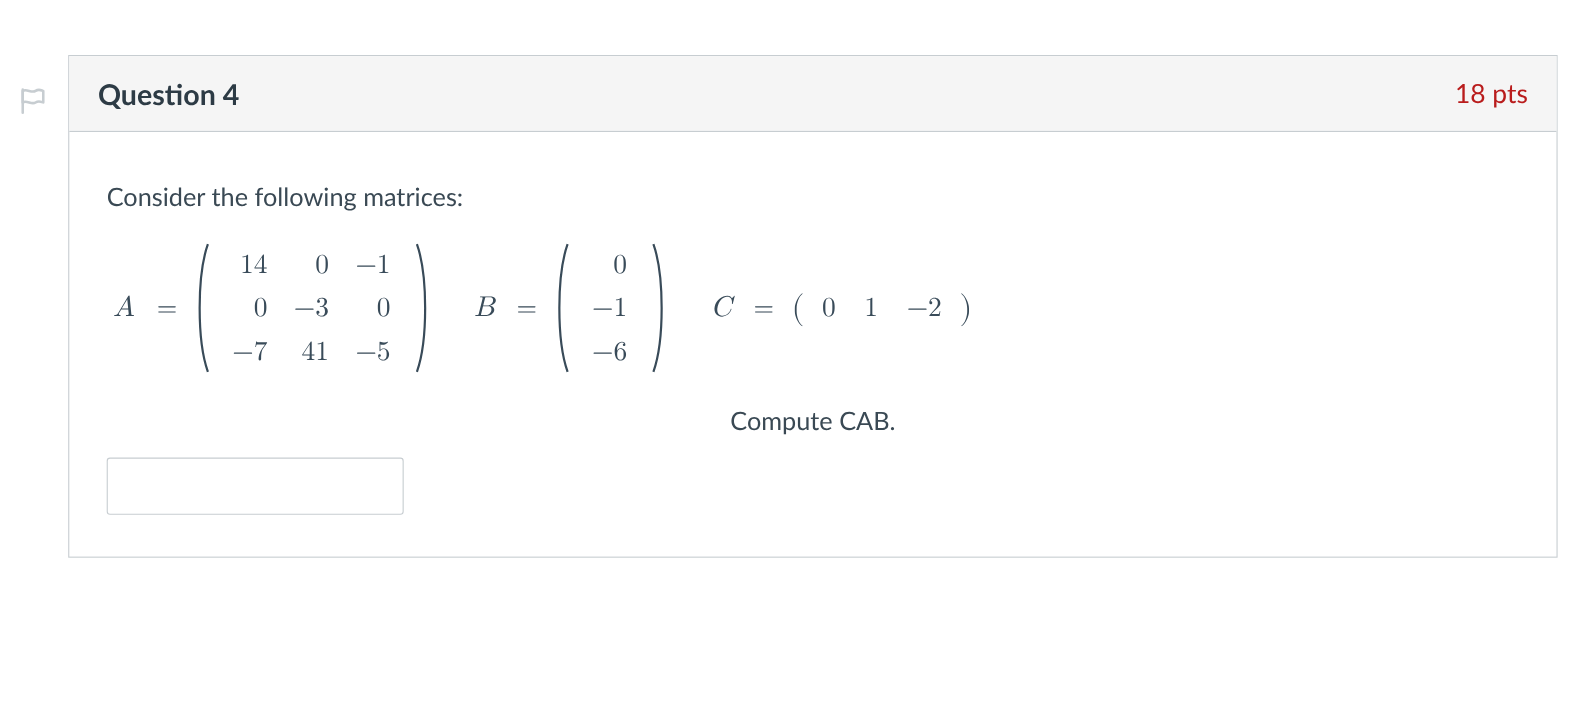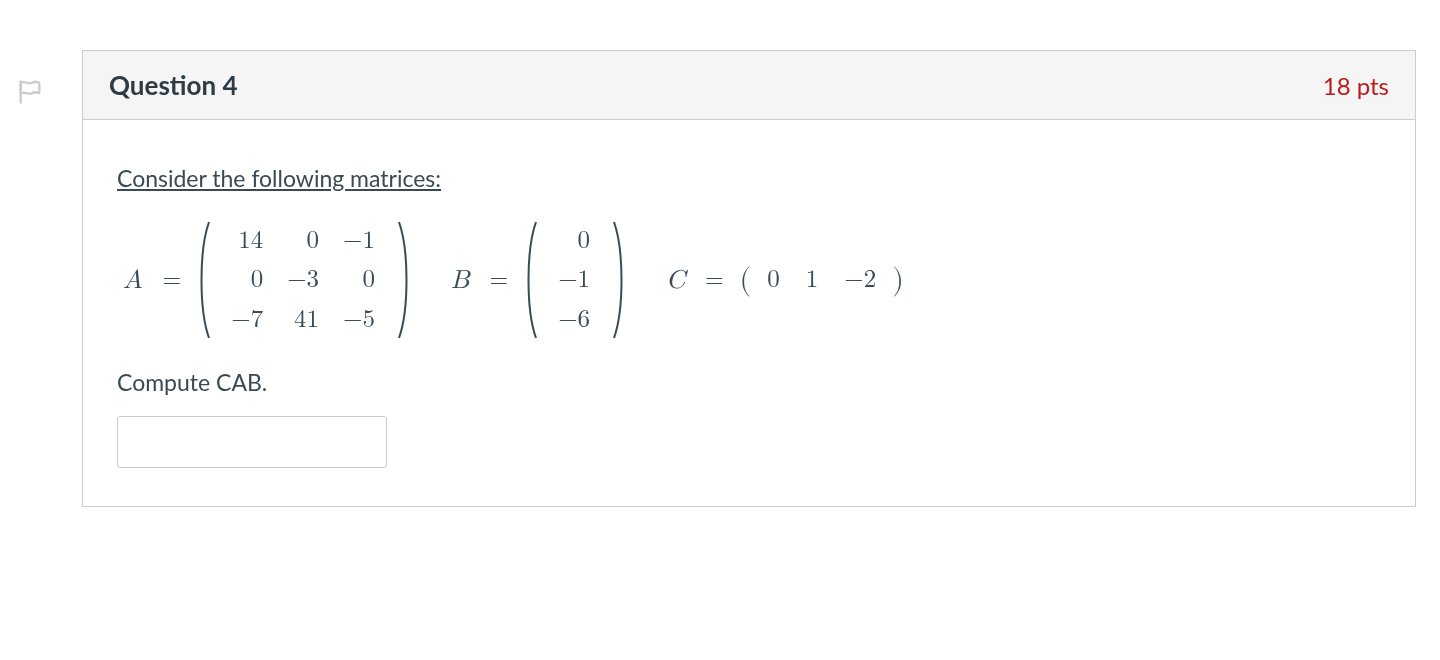--- a/index.html
+++ b/index.html
@@ -9,21 +9,20 @@
     font-family: "Lato", "Helvetica Neue", Helvetica, Arial, sans-serif;
     background: #fff;
     color: #2d3b45;
     width: 1440px;
     height: 660px;
     position: relative;
   }
   .page {
     position: relative;
     padding-top: 50px;
-    padding-left: 20px;
   }
   .left-icon {
     position: absolute;
     left: 16px;
     top: 78px;
     color: #c7cdd1;
   }
   .left-icon svg {
     width: 28px;
     height: 28px;
@@ -53,21 +52,20 @@
     font-weight: 400;
     color: #b91c1c;
   }
   .question-body {
     padding: 44px 34px 38px 34px;
   }
   .prompt {
     font-size: 23px;
     color: #3a4954;
     margin-bottom: 28px;
-    text-decoration: underline;
   }
   .math-row {
     display: flex;
     align-items: center;
     gap: 40px;
     font-family: "Latin Modern Math", "STIX Two Math", "Cambria Math", Georgia, serif;
     color: #394b59;
     font-size: 26px;
     margin-bottom: 28px;
     margin-left: 6px;
@@ -108,20 +106,21 @@
     gap: 2px;
     font-size: 25px;
   }
   .row-vec span.cell { padding: 0 12px; }
   .rv-paren { font-size: 30px; line-height: 1; padding: 0 2px; }
 
   .compute {
     font-size: 23px;
     color: #3a4954;
     margin-bottom: 20px;
+    text-align: center;
   }
   .answer-input {
     width: 270px;
     height: 52px;
     border: 1px solid #c7cdd1;
     border-radius: 3px;
     font-size: 20px;
     padding: 6px 10px;
     background: #fff;
     color: #2d3b45;

